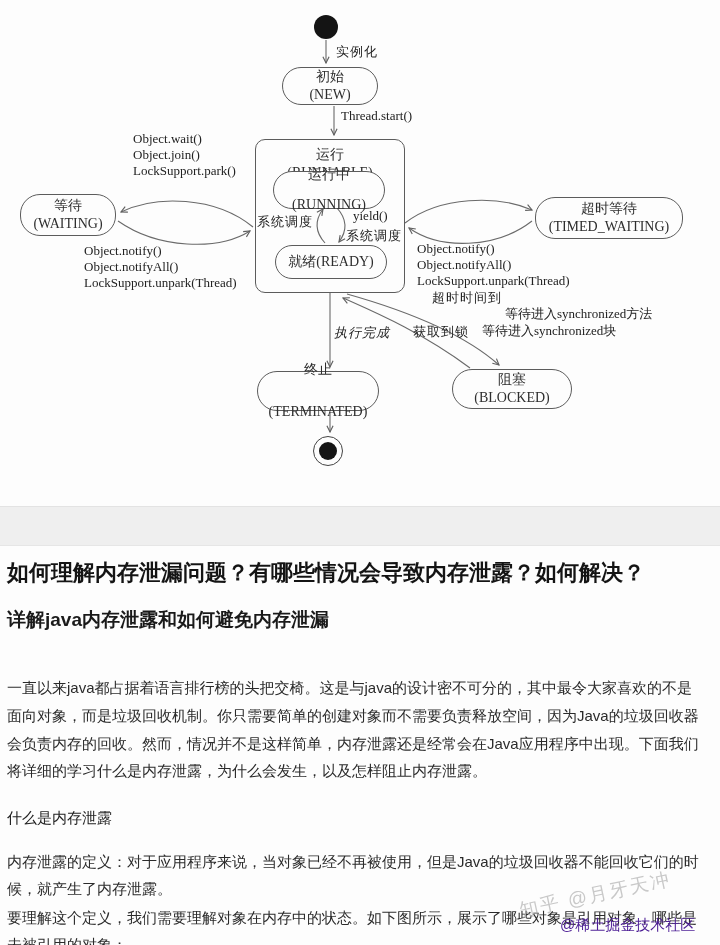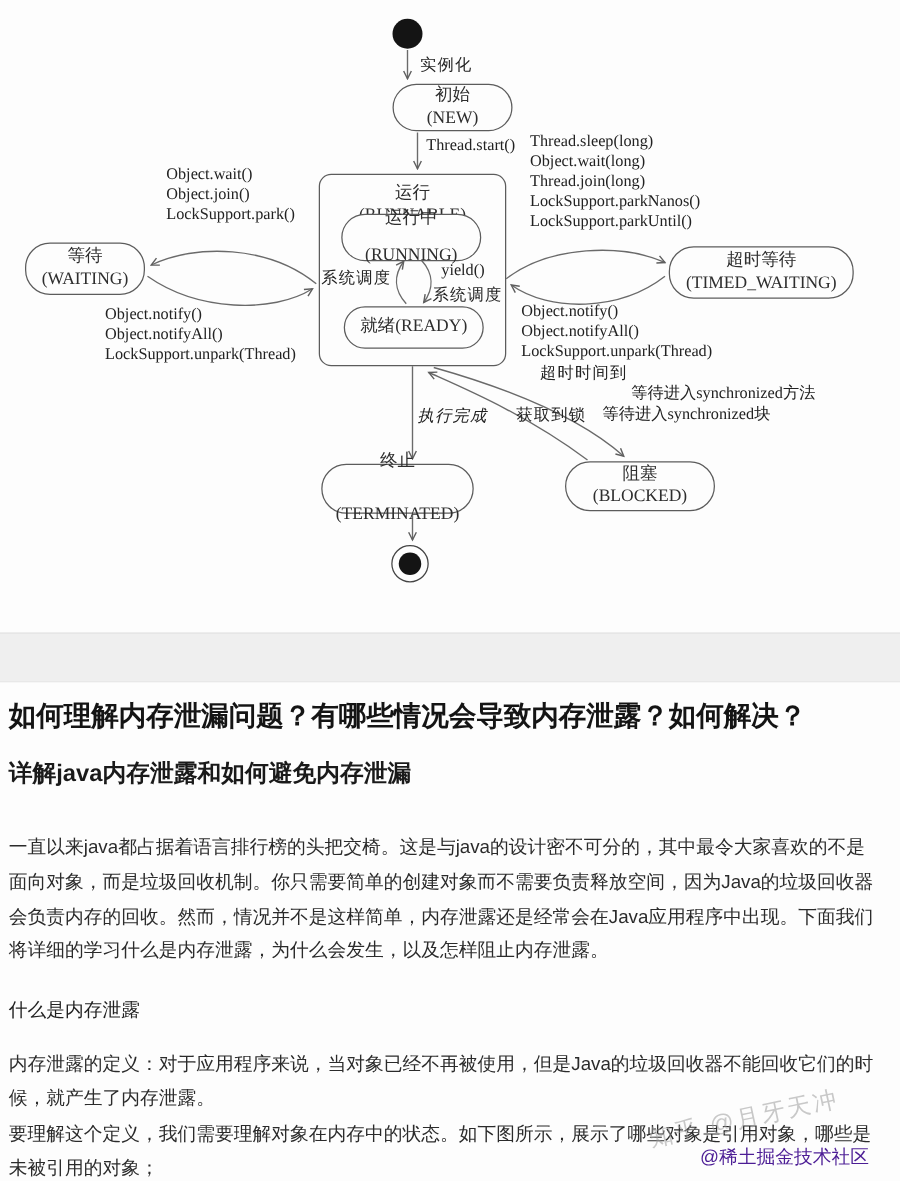--- a/index.html
+++ b/index.html
@@ -26,21 +26,21 @@
 
   
   .band { position:relative; width:720px; height:40px; background:#efefef;
           border-top:1px solid #e3e3e3; border-bottom:1px solid #e6e6e6; }
 
   
   .article { position:relative; width:720px; height:399px; background:#fdfdfd;
              padding:12px 14px 0 7px; color:#2b2b2b; }
   .article h1 { font-size:22px; line-height:1.35; font-weight:bold; color:#141414; }
   .article h2 { font-size:19px; line-height:1.3; font-weight:bold; color:#1a1a1a; margin-top:20px; }
-  .article .body1 { margin-top:32px; font-size:15px; line-height:1.84; color:#2b2b2b; }
+  .article .body1 { margin-top:42px; font-size:15px; line-height:1.84; color:#2b2b2b; }
   .article .h3 { margin-top:24px; font-size:15px; color:#222; }
   .article .body2 { margin-top:20px; font-size:15px; line-height:1.8; color:#2b2b2b; }
   .article .body3 { margin-top:2px; font-size:15px; line-height:1.8; color:#2b2b2b; }
 
   
   .wm-diag { position:absolute; left:518px; top:882px; z-index:5; transform:rotate(-12deg);
              font-size:19px; letter-spacing:2px; color:#9e9e9e; opacity:.55; white-space:nowrap; }
   .wm-badge { position:absolute; left:560px; top:916px; z-index:5; font-size:15px;
               color:#4c1d95; white-space:nowrap; }
   .page { position:relative; width:720px; height:945px; }
@@ -69,21 +69,21 @@
         <path d="M325,243 C315,232 315,220 323,209" marker-end="url(#arr)"></path>
         <path d="M330,293 L330,367" marker-end="url(#arr)"></path>
         <path d="M347,294 C425,316 472,341 499,365" marker-end="url(#arr)"></path>
         <path d="M470,368 C420,331 372,311 343,298" marker-end="url(#arr)"></path>
         <path d="M330,412 L330,432" marker-end="url(#arr)"></path>
       </g>
     </svg>
 
     <div class="node start-node" style="left:314px; top:15px;"></div>
 
-    <div class="st pill" style="left:314px; top:67px; width:96px; height:38px;">
+    <div class="st pill" style="left:282px; top:67px; width:96px; height:38px;">
       <span>初始</span>
       <span>(NEW)</span>
     </div>
 
     <div class="st big-box" style="left:255px; top:139px; width:150px; height:154px;">
       <span>运行</span>
       <span>(RUNNABLE)</span>
     </div>
 
     <div class="st pill" style="left:273px; top:171px; width:112px; height:38px; border-radius:19px;gap:11px;">
@@ -127,27 +127,20 @@
       <span class="ln">Object.join()</span>
       <span class="ln">LockSupport.park()</span>
     </div>
 
     <div class="lb" style="left:84px; top:243px;">
       <span class="ln">Object.notify()</span>
       <span class="ln">Object.notifyAll()</span>
       <span class="ln">LockSupport.unpark(Thread)</span>
     </div>
 
-    <div class="lb" style="left:424px; top:105px;">
-      <span class="ln">Thread.sleep(long)</span>
-      <span class="ln">Object.wait(long)</span>
-      <span class="ln">Thread.join(long)</span>
-      <span class="ln">LockSupport.parkNanos()</span>
-      <span class="ln">LockSupport.parkUntil()</span>
-    </div>
 
     <div class="lb" style="left:417px; top:241px;">
       <span class="ln">Object.notify()</span>
       <span class="ln">Object.notifyAll()</span>
       <span class="ln">LockSupport.unpark(Thread)</span>
     </div>
     <div class="lb cjk" style="left:432px; top:290px;">超时时间到</div>
 
     <div class="lb cjk" style="left:257px; top:214px;">系统调度</div>
     <div class="lb" style="left:353px; top:208px;">yield()</div>

